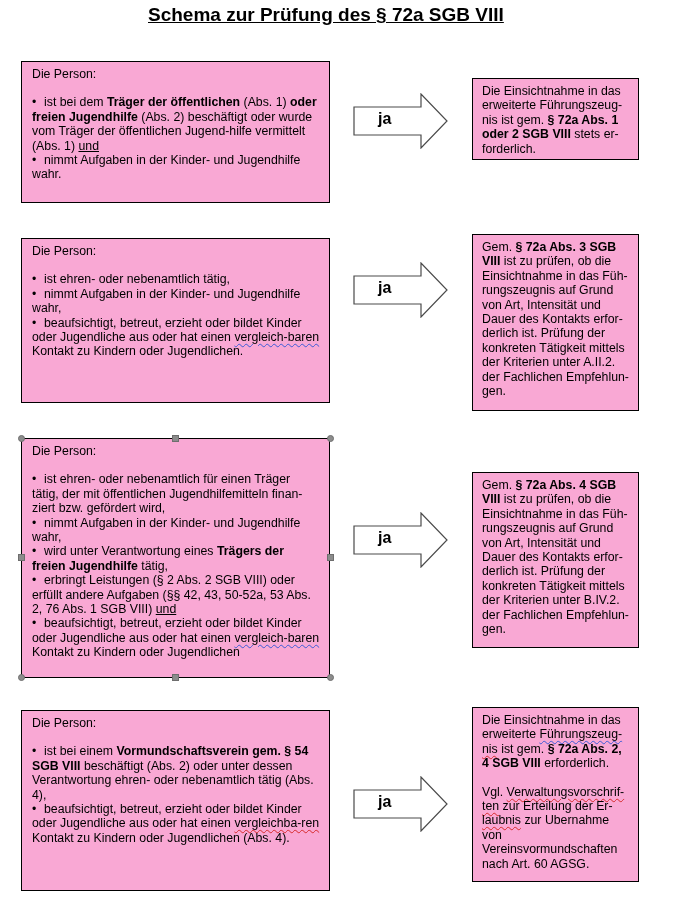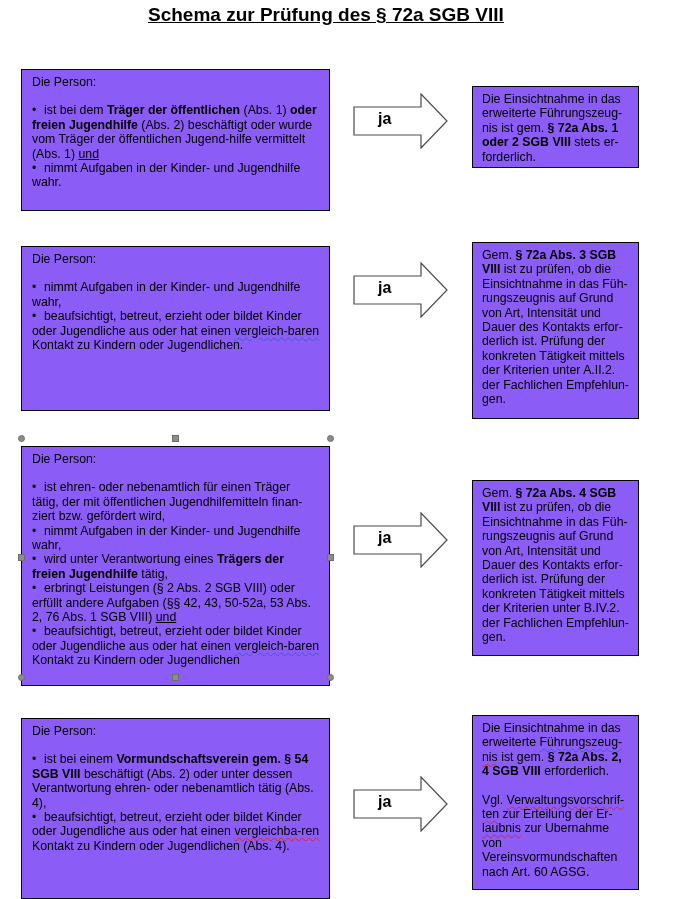--- a/index.html
+++ b/index.html
@@ -1,21 +1,21 @@
 <!DOCTYPE html>
 <html><head>
   <meta charset="utf-8">
   <style>
     html, body { margin: 0; padding: 0; background: #ffffff; }
     body { width: 674px; height: 899px; position: relative; overflow: hidden;
            font-family: "Liberation Sans", sans-serif; color: #000; }
     .title { position: absolute; left: 148px; top: 4px; font-size: 19px; font-weight: bold;
              text-decoration: underline; white-space: nowrap; }
-    .box { position: absolute; border: 1px solid #000; background: #8b5cf6; box-sizing: border-box;
-           font-size: 12.3px; line-height: 14.4px; margin-top: 8px; }
+    .box { position: absolute; border: 1px solid #000; background: #f9a8d4; box-sizing: border-box;
+           font-size: 12.3px; line-height: 14.4px; }
     .lbox { left: 21px; width: 309px; padding: 5px 9px 0 10px; }
     .rbox { left: 472px; width: 167px; padding: 5px 8px 0 9px; }
     .lead { margin: 0 0 14px 0; }
     .item { margin: 0; }
     .bul { display: inline-block; width: 12px; }
     .b { font-weight: bold; }
     .u { text-decoration: underline; }
     .sq { text-decoration: underline wavy #3c5bd6; text-decoration-thickness: 1px; text-underline-offset: 2px; }
     .sqr { text-decoration: underline wavy #d62a2a; text-decoration-thickness: 1px; text-underline-offset: 2px; }
     .para { margin: 0; }
@@ -42,20 +42,21 @@
       <polygon points="1,14 68,14 68,1 94,28 68,55 68,42 1,42" fill="#fff" stroke="#4a4a4a" stroke-width="1.2"></polygon>
     </svg>
     <span class="lbl">ja</span>
   </div>
 <div class="box rbox" style="top:78px;height:82px;">
     <p class="para"><span>Die Einsichtnahme in das erweiterte Führungszeug-nis ist gem. </span><span class="b">§ 72a Abs. 1 oder 2 SGB VIII</span><span> stets er-forderlich.</span></p>
   </div>
 
 <div class="box lbox" style="top:238px;height:165px;">
     <p class="lead">Die Person:</p>
+    <p class="item"><span class="bul">•</span><span>ist ehren- oder nebenamtlich tätig,</span></p>
     <p class="item"><span class="bul">•</span><span>nimmt Aufgaben in der Kinder- und Jugendhilfe wahr,</span></p>
     <p class="item"><span class="bul">•</span><span>beaufsichtigt, betreut, erzieht oder bildet Kinder oder Jugendliche aus oder hat einen </span><span class="sq">vergleich-baren</span><span> Kontakt zu Kindern oder Jugendlichen.</span></p>
   </div>
 <div class="arrow" style="top:262px;">
     <svg width="96" height="56" viewBox="0 0 96 56">
       <polygon points="1,14 68,14 68,1 94,28 68,55 68,42 1,42" fill="#fff" stroke="#4a4a4a" stroke-width="1.2"></polygon>
     </svg>
     <span class="lbl">ja</span>
   </div>
 <div class="box rbox" style="top:234px;height:177px;">

